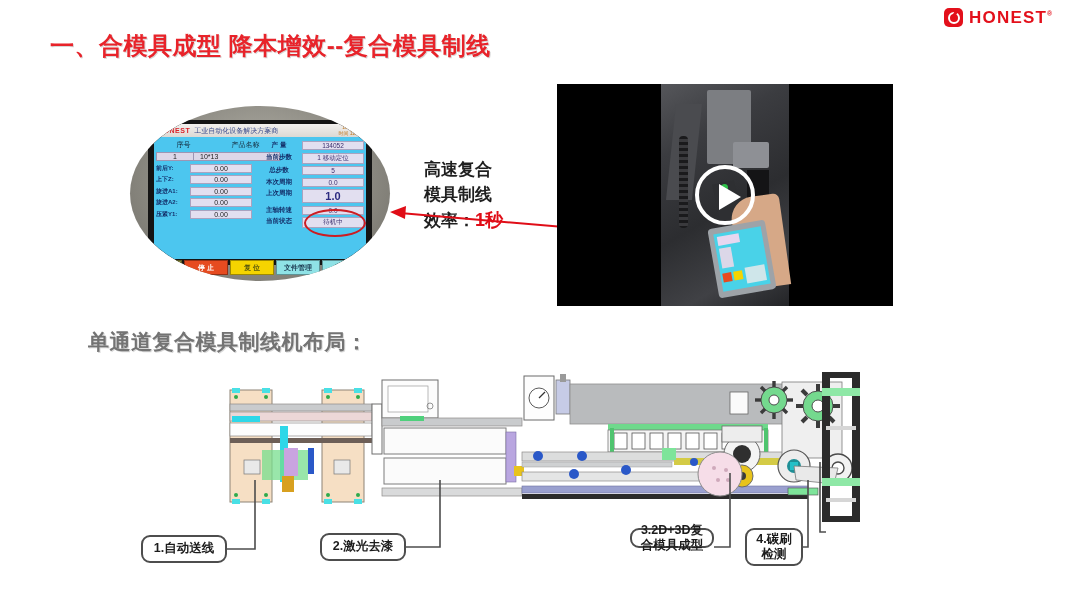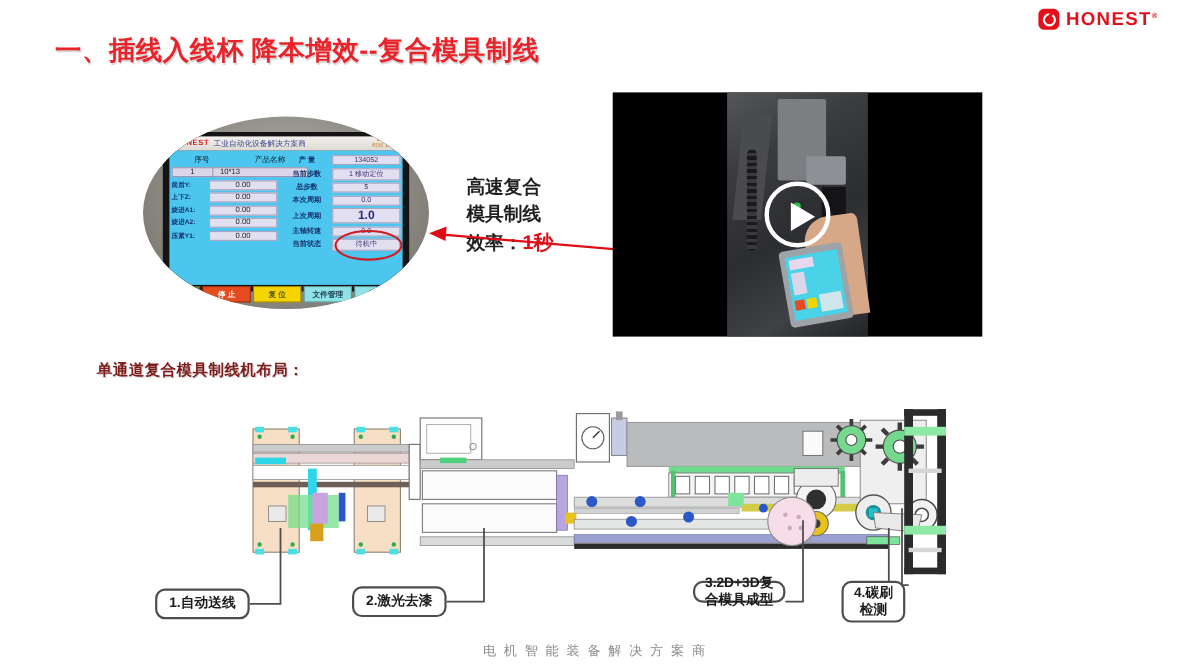--- a/index.html
+++ b/index.html
@@ -22,21 +22,21 @@
   }
   .logo-text{color:#e3101b;font-weight:bold;font-size:17px;letter-spacing:1.2px;line-height:19px;}
   .logo-reg{color:#e3101b;font-size:7px;vertical-align:super;line-height:1;}
 
   
   .title-main{
     position:absolute;left:50px;top:30px;font-size:24px;font-weight:bold;color:#e8232a;
     letter-spacing:0.5px;text-shadow:1px 1px 0 rgba(140,140,140,.35);white-space:nowrap;
   }
   .title-sub{
-    position:absolute;left:88px;top:328px;font-size:14px;font-weight:bold;color:#7f1d1d;
+    position:absolute;left:88px;top:328px;font-size:21px;font-weight:bold;color:#737373;
     letter-spacing:0.5px;text-shadow:1px 1px 0 rgba(140,140,140,.35);white-space:nowrap;
   }
 
   
   .hmi-wrap{
     position:absolute;left:130px;top:106px;width:260px;height:175px;
     border-radius:50%;overflow:hidden;
     background:radial-gradient(ellipse at 50% 40%,#b9b7ae 0%,#8e8c84 55%,#6d6b64 100%);
   }
   .hmi-bezel{
@@ -57,21 +57,21 @@
   .hmi-row-head{display:flex;font-size:7px;color:#123;justify-content:space-around;padding:1px 0 2px 0;}
   .hmi-prod{display:flex;background:#dcd7e8;border:1px solid #9c96b4;font-size:7px;color:#222;}
   .hmi-prod .c1{width:36px;text-align:center;border-right:1px solid #9c96b4;}
   .hmi-prod .c2{flex:1;padding-left:6px;}
   .hmi-lrow{display:flex;align-items:center;margin-top:2.5px;font-size:6px;color:#143;}
   .hmi-lrow .lbl{width:34px;color:#14306b;font-weight:bold;font-size:6px;}
   .hmi-lrow .val{
     width:60px;background:#e2dff0;border:1px solid #a9a3c0;color:#222;text-align:center;font-size:7px;
   }
   .hmi-right{position:absolute;right:2px;top:4px;width:108px;}
-  .hmi-rrow{display:flex;align-items:center;margin-bottom:2.5px;}
+  .hmi-rrow{display:flex;align-items:flex-start;margin-bottom:2.5px;}
   .hmi-rrow .lbl{width:46px;color:#14306b;font-weight:bold;font-size:6.5px;text-align:center;}
   .hmi-rrow .val{
     flex:1;background:#e2dff0;border:1px solid #a9a3c0;color:#3b2f6e;text-align:center;font-size:6.5px;
   }
   .hmi-rrow.hl .val{background:#e2dff0;color:#2b2a80;font-size:11px;font-weight:bold;}
   .hmi-circle{
     position:absolute;right:-2px;top:68px;width:58px;height:24px;border:2px solid #cc1d22;border-radius:50%;
   }
   .hmi-btns{position:absolute;left:24px;right:24px;bottom:6px;height:15px;display:flex;gap:2px;}
   .hmi-btn{
@@ -128,39 +128,39 @@
   
   .leader-svg{position:absolute;left:0;top:360px;width:1080px;height:200px;}
   .lbox{
     position:absolute;border:2px solid #4d4d4d;border-radius:9px;background:#fff;
     display:flex;align-items:center;justify-content:center;text-align:center;
     font-size:12.5px;font-weight:bold;color:#1c1c1c;line-height:1.22;padding:2px 4px;box-sizing:border-box;
   }
   #lb1{left:141px;top:535px;width:86px;height:28px;}
   #lb2{left:320px;top:533px;width:86px;height:28px;}
   #lb3{left:630px;top:528px;width:84px;height:20px;}
-  #lb4{left:745px;top:528px;width:58px;height:38px;margin-left:20px;}
+  #lb4{left:745px;top:528px;width:58px;height:38px;}
   #lb5{left:826px;top:531px;width:100px;height:32px;}
 
   
   .footer{position:absolute;left:0;right:0;bottom:7px;text-align:center;color:#8e8e8e;}
   .footer .cn{font-size:12px;letter-spacing:7px;padding-left:7px;}
   .footer .en{font-family:"Liberation Serif","DejaVu Serif",serif;font-size:11px;margin-top:1px;}
 </style>
 </head>
 <body>
 
 <div class="slide">
 
   <div class="logo">
     <div class="logo-mark"></div>
     <div class="logo-text"><span>HONEST</span><span class="logo-reg">®</span></div>
   </div>
 
-  <div class="title-main">一、插线入线杯 降本增效--复合模具制线</div>
+  <div class="title-main">一、合模具成型 降本增效--复合模具制线</div>
   <div class="title-sub">单通道复合模具制线机布局：</div>
 
   <div class="hmi-wrap">
     <div class="hmi-bezel"></div>
     <div class="hmi-head">
       <span class="hh-brand">HONEST</span>
       <span class="hh-slogan">工业自动化设备解决方案商</span>
       <span class="hh-time">
         <span>18年 9月</span><br><span>时间 11:39</span>
       </span>
@@ -440,16 +440,15 @@
     </div>
   </div>
   <div class="lbox" id="lb4">
     <div>
       <div>4.碳刷</div>
       <div>检测</div>
     </div>
   </div>
 
   <div class="footer">
-    <div class="cn">电机智能装备解决方案商</div>
   </div>
 
 </div>
 
 </body></html>

